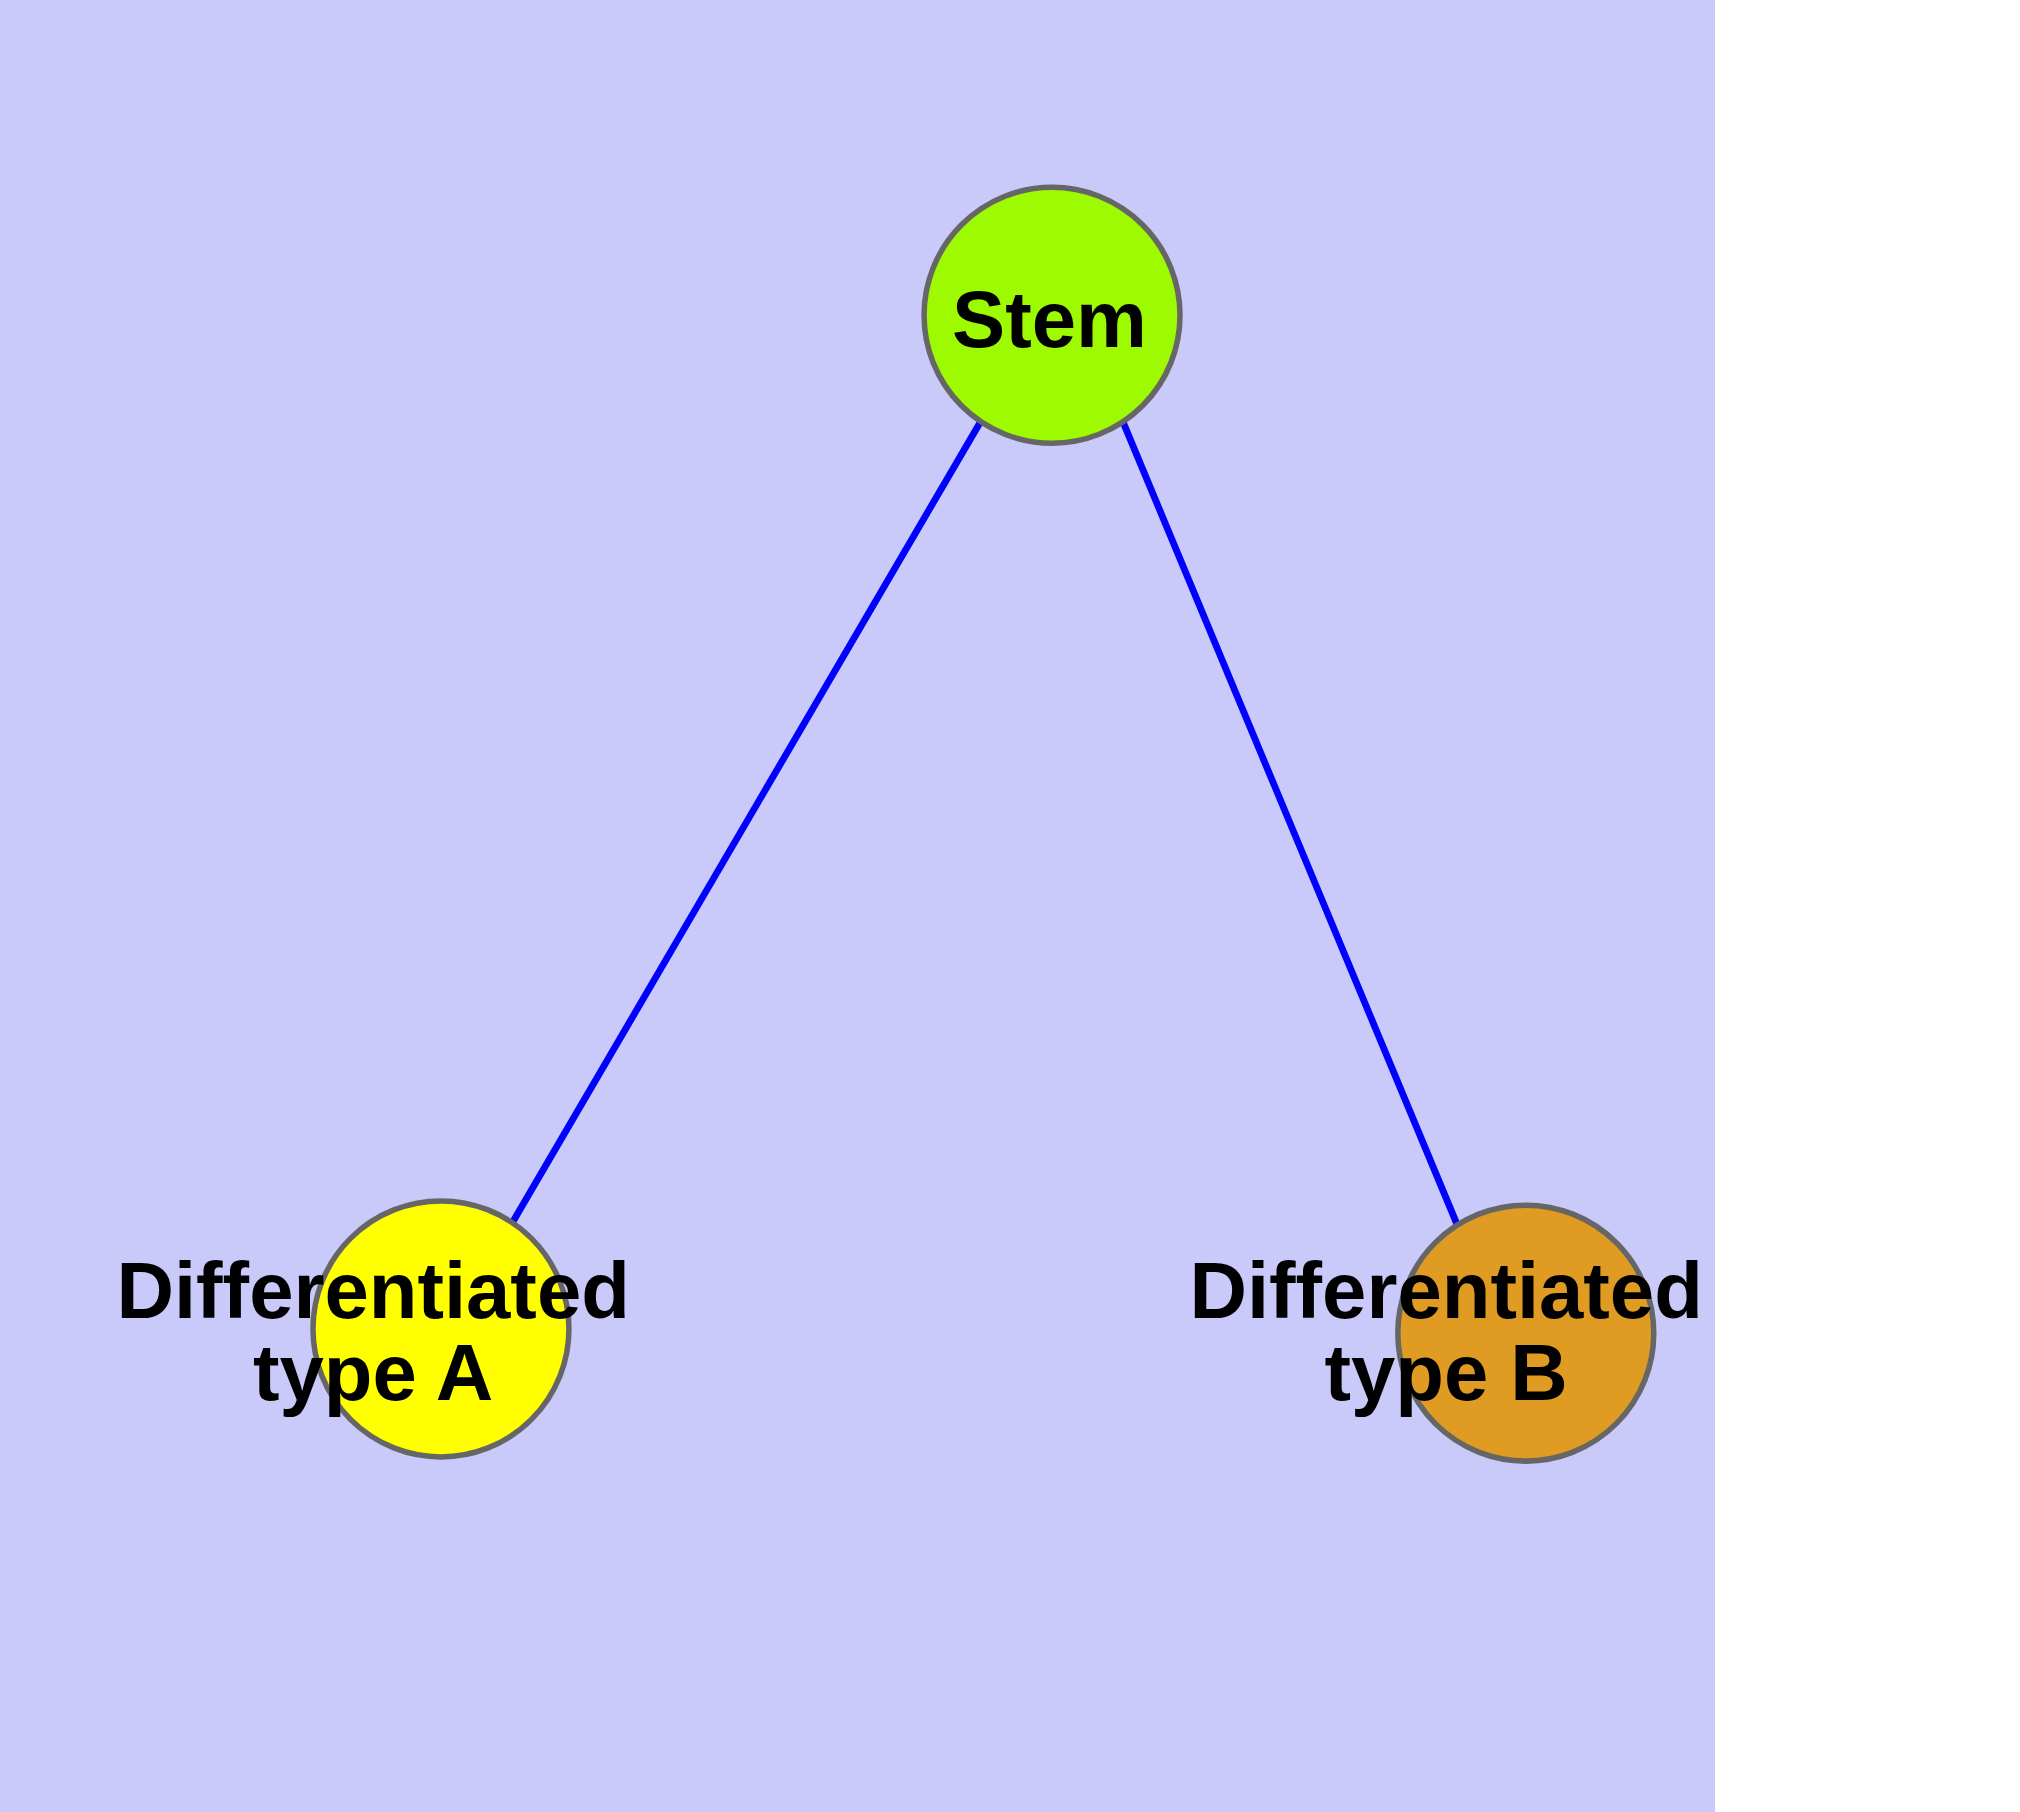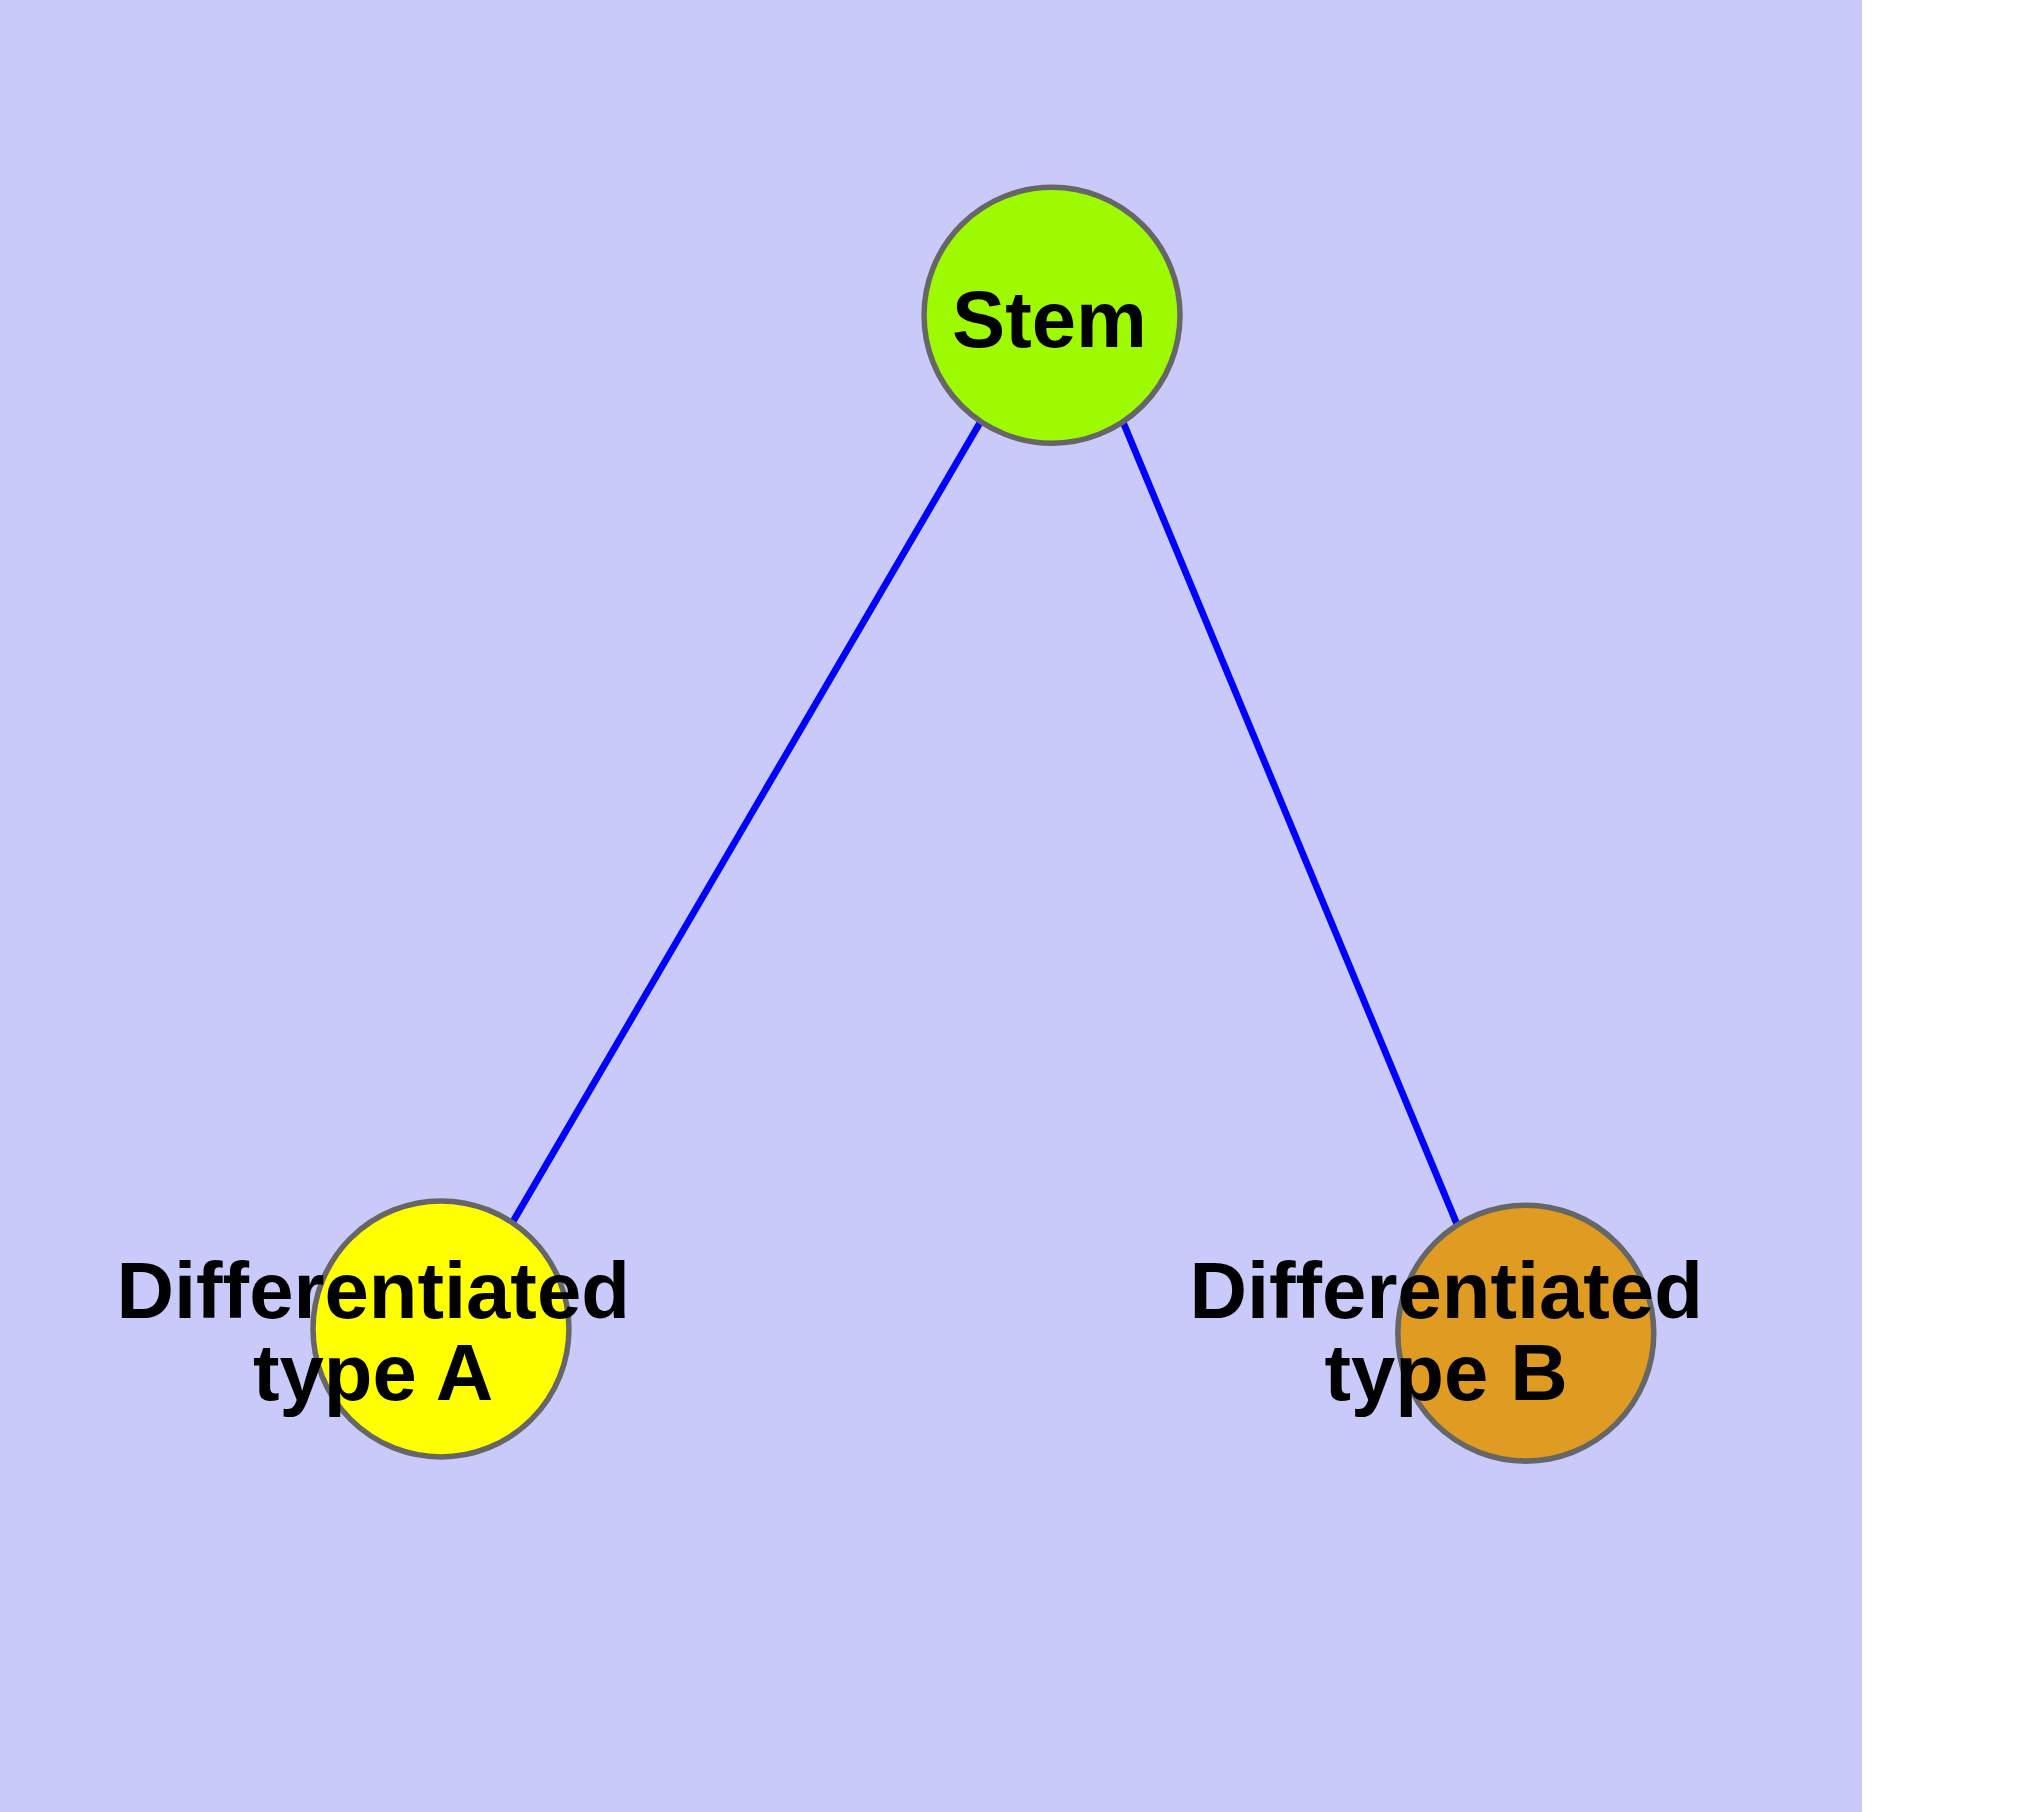--- a/index.html
+++ b/index.html
@@ -3,21 +3,21 @@
 <meta charset="utf-8">
 <title>Cell Differentiation Graph</title>
 <style>
   html, body {
     margin: 0;
     padding: 0;
     background: #ffffff;
   }
   #canvas {
     position: relative;
-    width: 1862px;
+    width: 1715px;
     height: 1812px;
     background: #c9c9fa;
     overflow: hidden;
     font-family: "Liberation Sans", sans-serif;
   }
   #graph-svg {
     position: absolute;
     left: 0;
     top: 0;
     width: 2021px;

